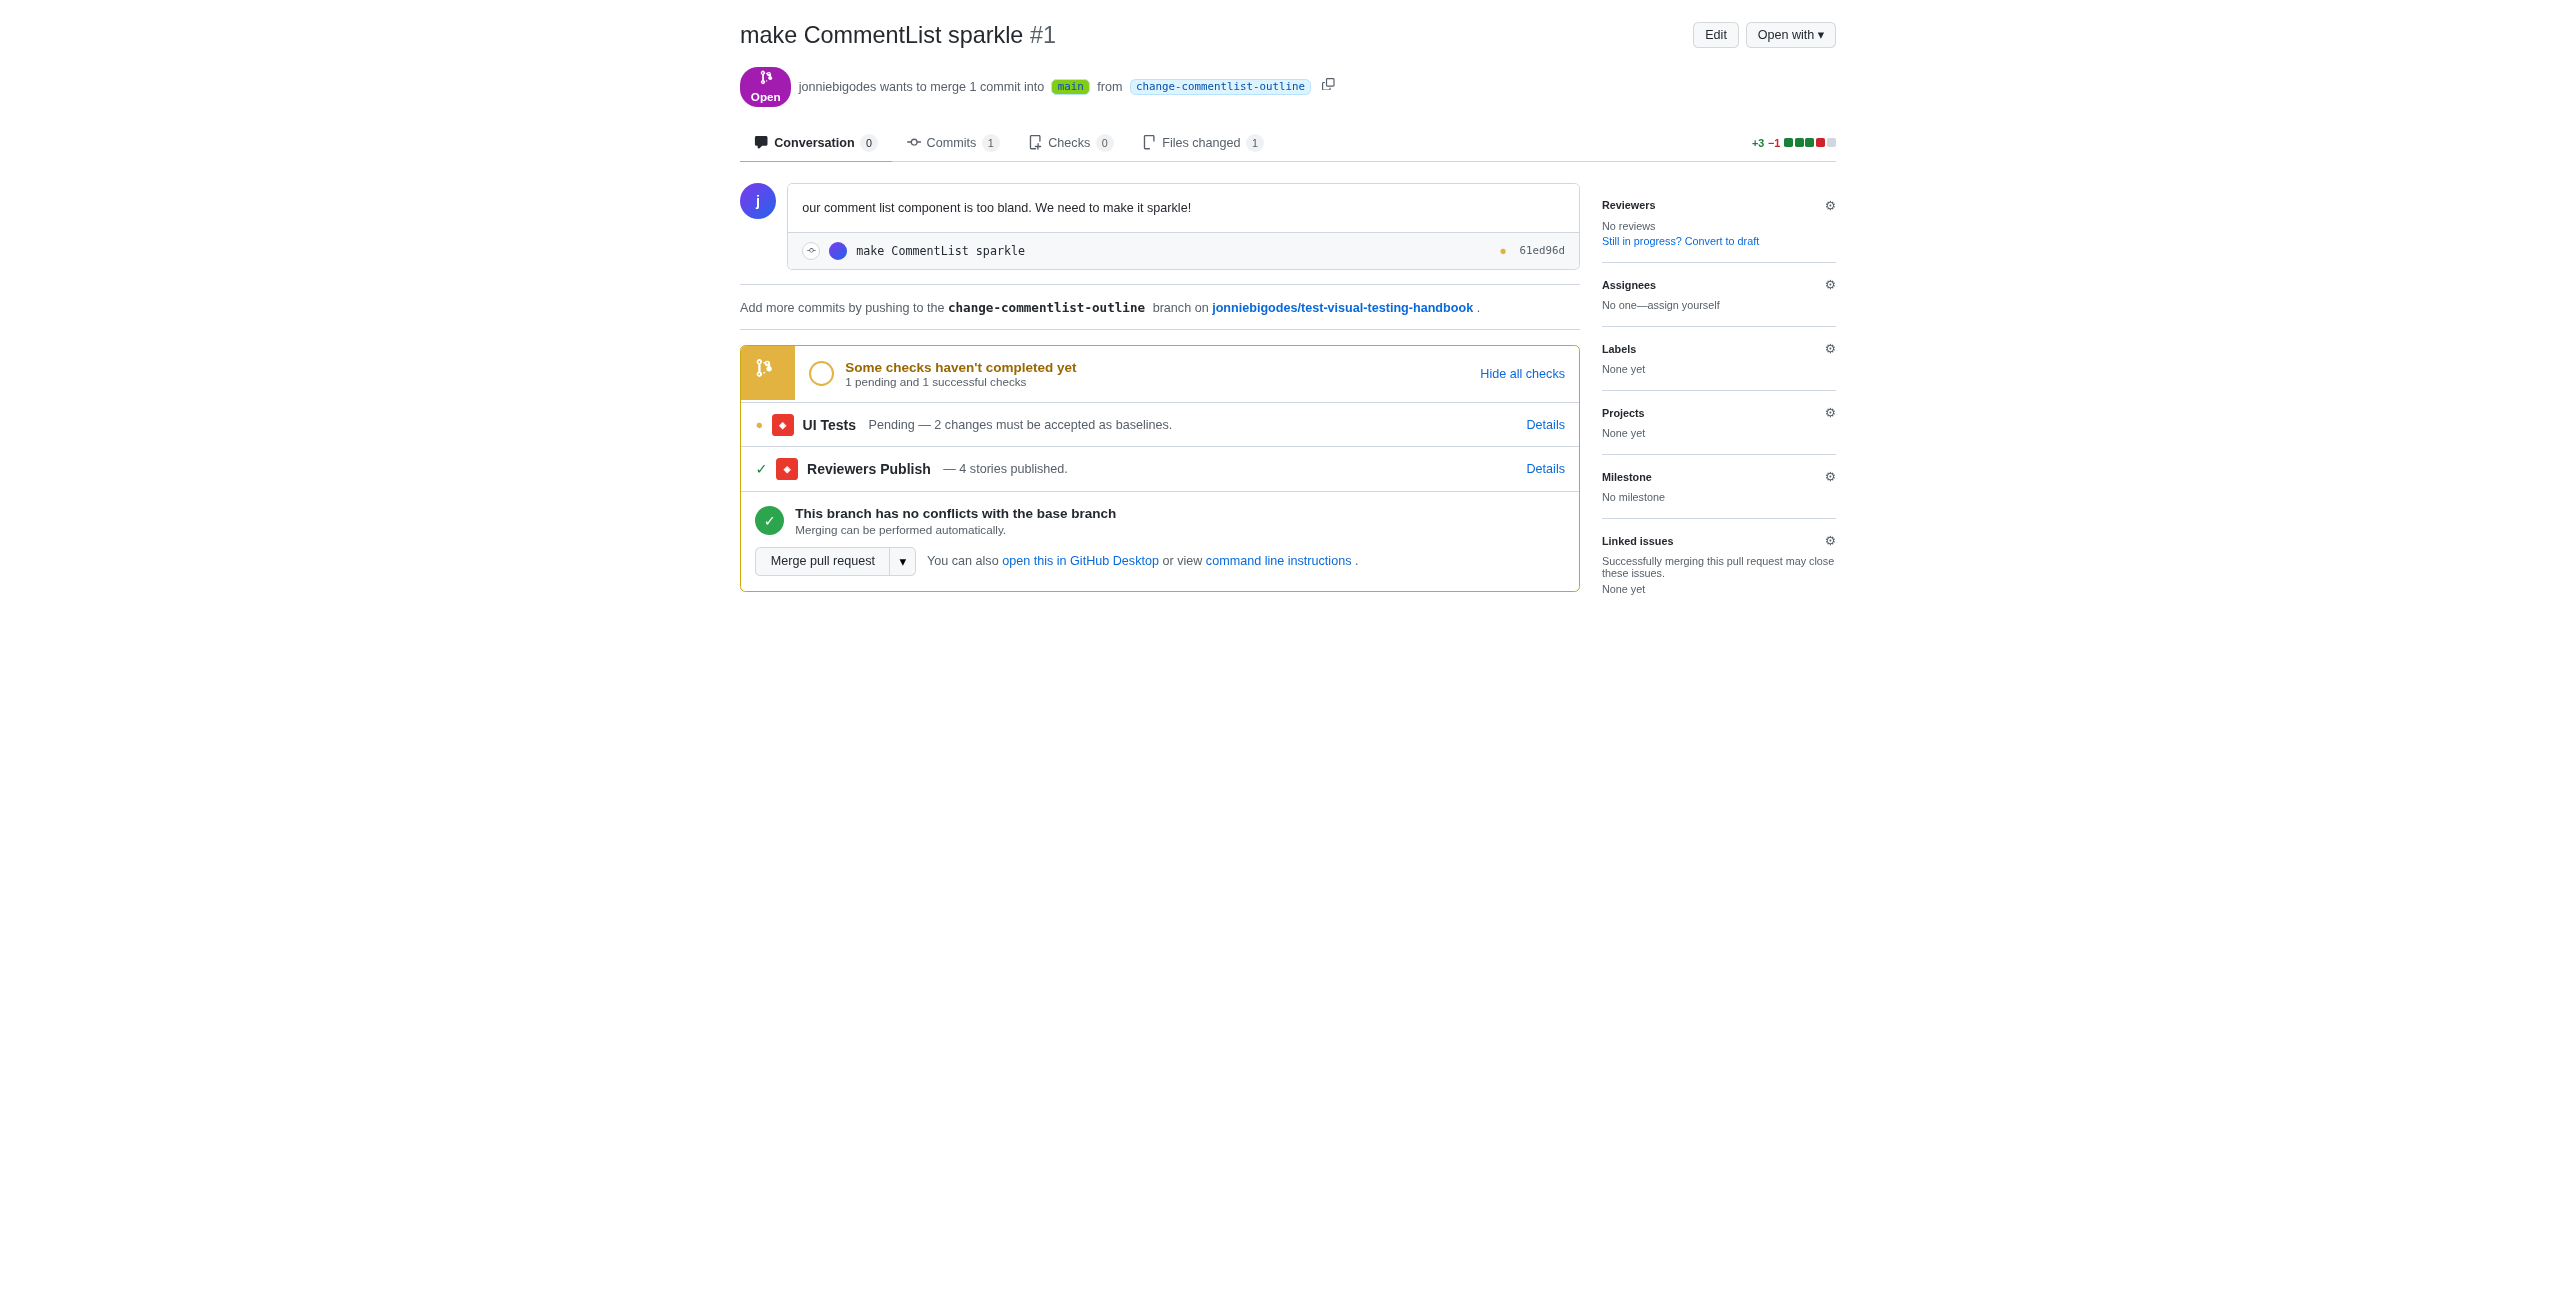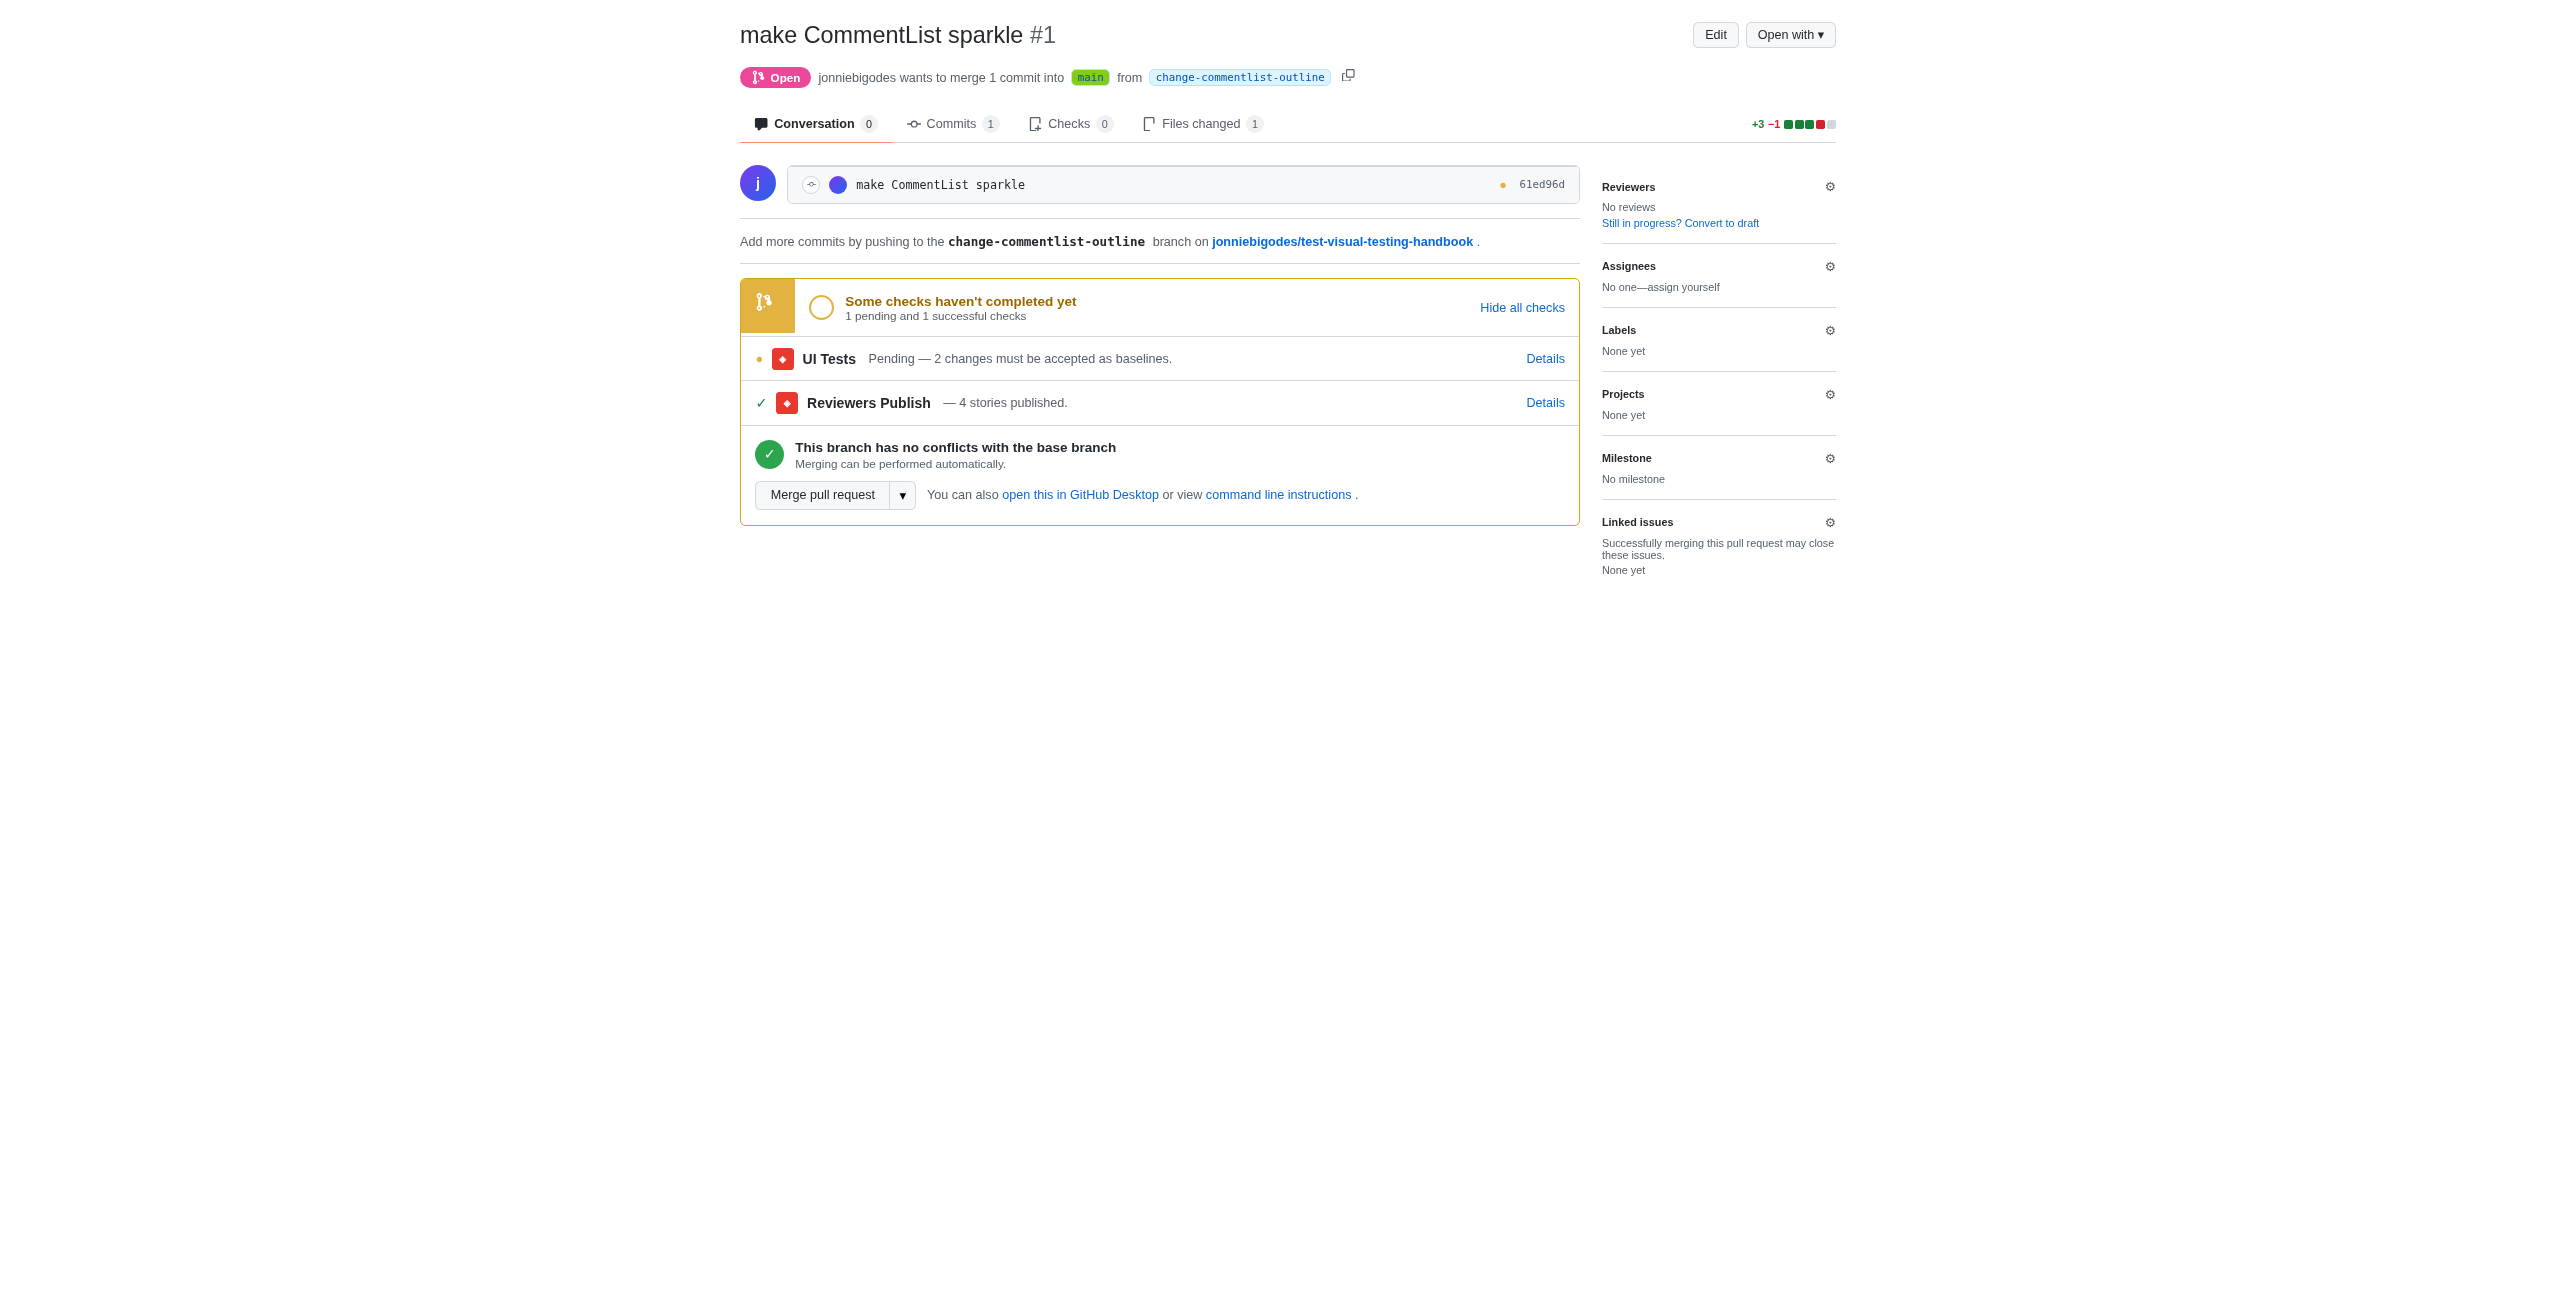--- a/index.html
+++ b/index.html
@@ -9,21 +9,21 @@
     
     
     .pr-header { display: flex; align-items: flex-start; justify-content: space-between; margin-bottom: 18px; }
     .pr-title { font-size: 23.4px; font-weight: 400; color: #24292f; }
     .pr-title-number { color: #57606a; font-weight: 300; }
     .pr-header-actions { display: flex; gap: 7.2px; flex-shrink: 0; }
     .btn { display: inline-flex; align-items: center; gap: 3.6px; padding: 4.5px 10.8px; font-size: 12.6px; font-weight: 500; border: 0.9px solid rgba(27,31,36,0.15); border-radius: 5.4px; background: #f6f8fa; cursor: pointer; color: #24292f; }
     
     
     .pr-status-line { display: flex; align-items: center; gap: 7.2px; margin-bottom: 18px; flex-wrap: wrap; }
-    .status-badge { display: inline-flex; align-items: center; gap: 5.4px; padding: 3.6px 10.8px; border-radius: 18px; font-size: 11.7px; font-weight: 600; color: #fff; background: #ec4899; }
+    .status-badge { display: inline-flex; align-items: center; gap: 5.4px; padding: 3.6px 10.8px; border-radius: 18px; font-size: 11.7px; font-weight: 600; color: #fff; background: #a21caf; flex-direction: column; }
     .status-text { font-size: 12.6px; color: #57606a; }
     .branch-tag { display: inline-flex; align-items: center; padding: 0.9px 5.4px; background: #84cc16; color: #0550ae; border-radius: 5.4px; font-size: 10.8px; font-family: monospace; border: 0.9px solid #b6e3ff; }
     .branch-tag-outline { background: #ddf4ff; color: #0550ae; }
     .copy-icon { display: inline-flex; cursor: pointer; color: #57606a; margin-left: 3.6px; }
     
     
     .pr-tabs { display: flex; border-bottom: 0.9px solid #d0d7de; margin-bottom: 21.6px; align-items: center; justify-content: space-between; }
     .tabs-left { display: flex; }
     .tab { display: inline-flex; align-items: center; gap: 5.4px; padding: 9px 14.4px; font-size: 12.6px; color: #57606a; cursor: pointer; border-bottom: 1.8px solid transparent; margin-bottom: -0.9px; text-decoration: none; }
     .tab.active { color: #24292f; border-bottom-color: #fd8c73; font-weight: 600; }
@@ -190,20 +190,23 @@
   <div class="main-layout">
 
     <div class="main-content">
 
       <div class="comment-thread">
         <div class="comment-container">
           <div class="avatar">
             <div class="avatar-placeholder">j</div>
           </div>
           <div class="comment-box">
+            <div class="comment-body">
+              <p>our comment list component is too bland. We need to make it sparkle!</p>
+            </div>
 
             <div style="border-top: 0.9px solid #d0d7de; padding: 9px 14.4px; background: #f6f8fa; display: flex; align-items: center; gap: 9px;">
               <div style="width: 18px; height: 18px; border-radius: 50%; border: 1.8px solid #d0d7de; background: #fff; display: flex; align-items: center; justify-content: center; flex-shrink: 0;">
                 <svg width="9" height="9" viewBox="0 0 16 16" fill="#57606a">
                     <path d="M11.93 8.5a4.002 4.002 0 01-7.86 0H.75a.75.75 0 010-1.5h3.32a4.002 4.002 0 017.86 0h3.32a.75.75 0 010 1.5h-3.32zM8 10.5a2.5 2.5 0 100-5 2.5 2.5 0 000 5z"></path>
                   </svg>
               </div>
               <div style="width: 18px; height: 18px; border-radius: 50%; background: linear-gradient(135deg, #7c3aed, #2563eb); flex-shrink: 0;"></div>
               <code style="font-size: 11.7px; color: #24292f;">make CommentList sparkle</code>
               <span style="flex: 1;"></span>

